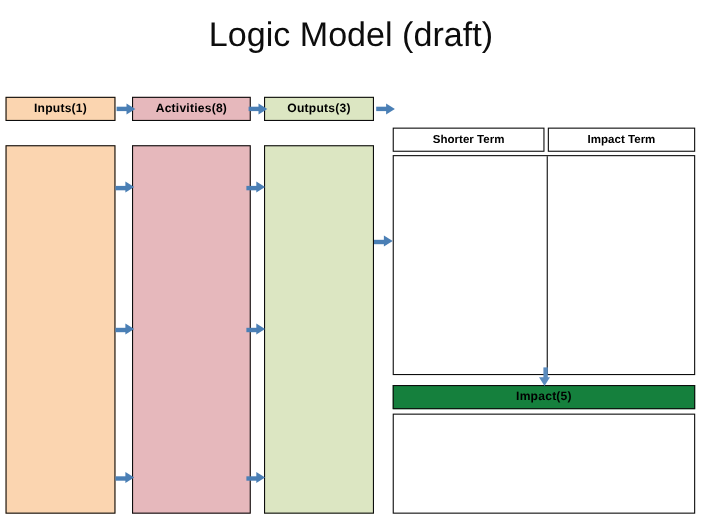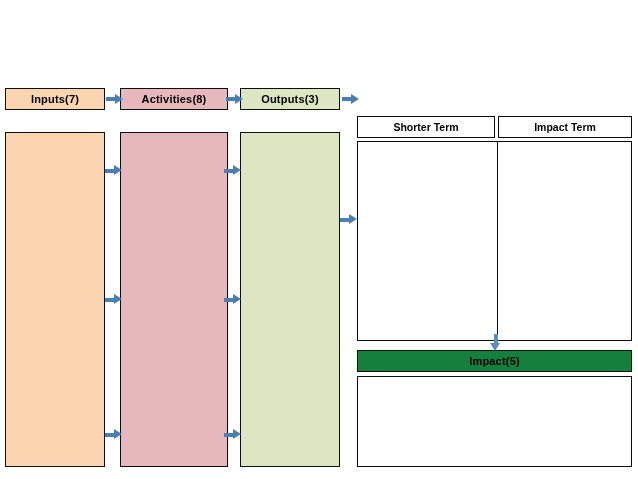--- a/index.html
+++ b/index.html
@@ -150,23 +150,24 @@
     border-left: 5.5px solid transparent;
     border-right: 5.5px solid transparent;
     border-top: 8px solid #5b8cbe;
   }
 </style>
 </head>
 <body>
 
 <div id="canvas">
 
+  <div class="page-title">Logic Model (draft)</div>
 
   <div class="hdr-box" id="inputs-header" style="background:#FBD5B0;">
-    <span>Inputs(7)</span>
+    <span>Inputs(1)</span>
   </div>
 
   <div class="hdr-box" id="activities-header" style="background:#E6B8BC;">
     <span>Activities(8)</span>
   </div>
 
   <div class="hdr-box" id="outputs-header" style="background:#DCE6C2;">
     <span>Outputs(3)</span>
   </div>
 

